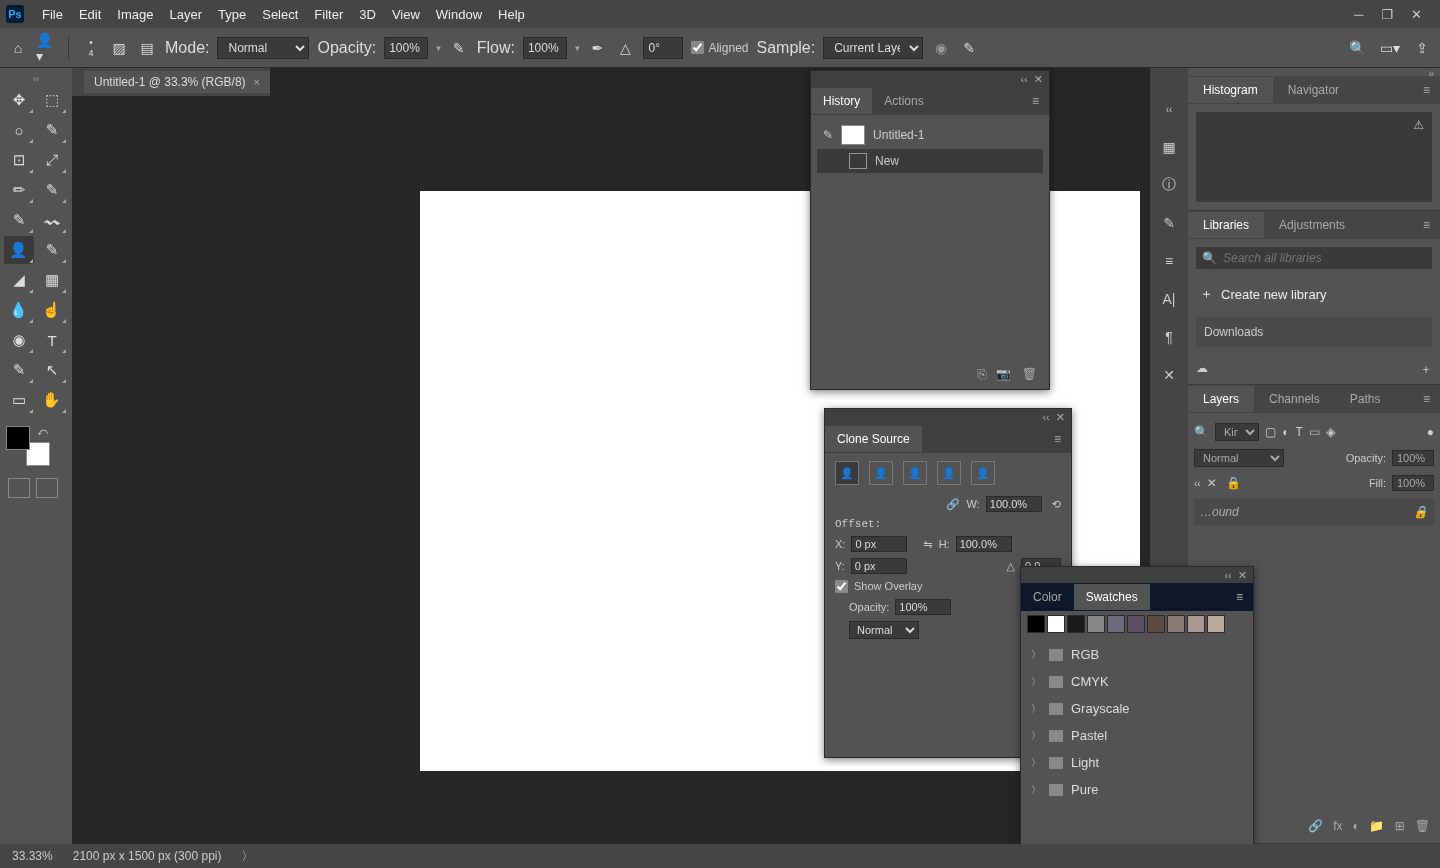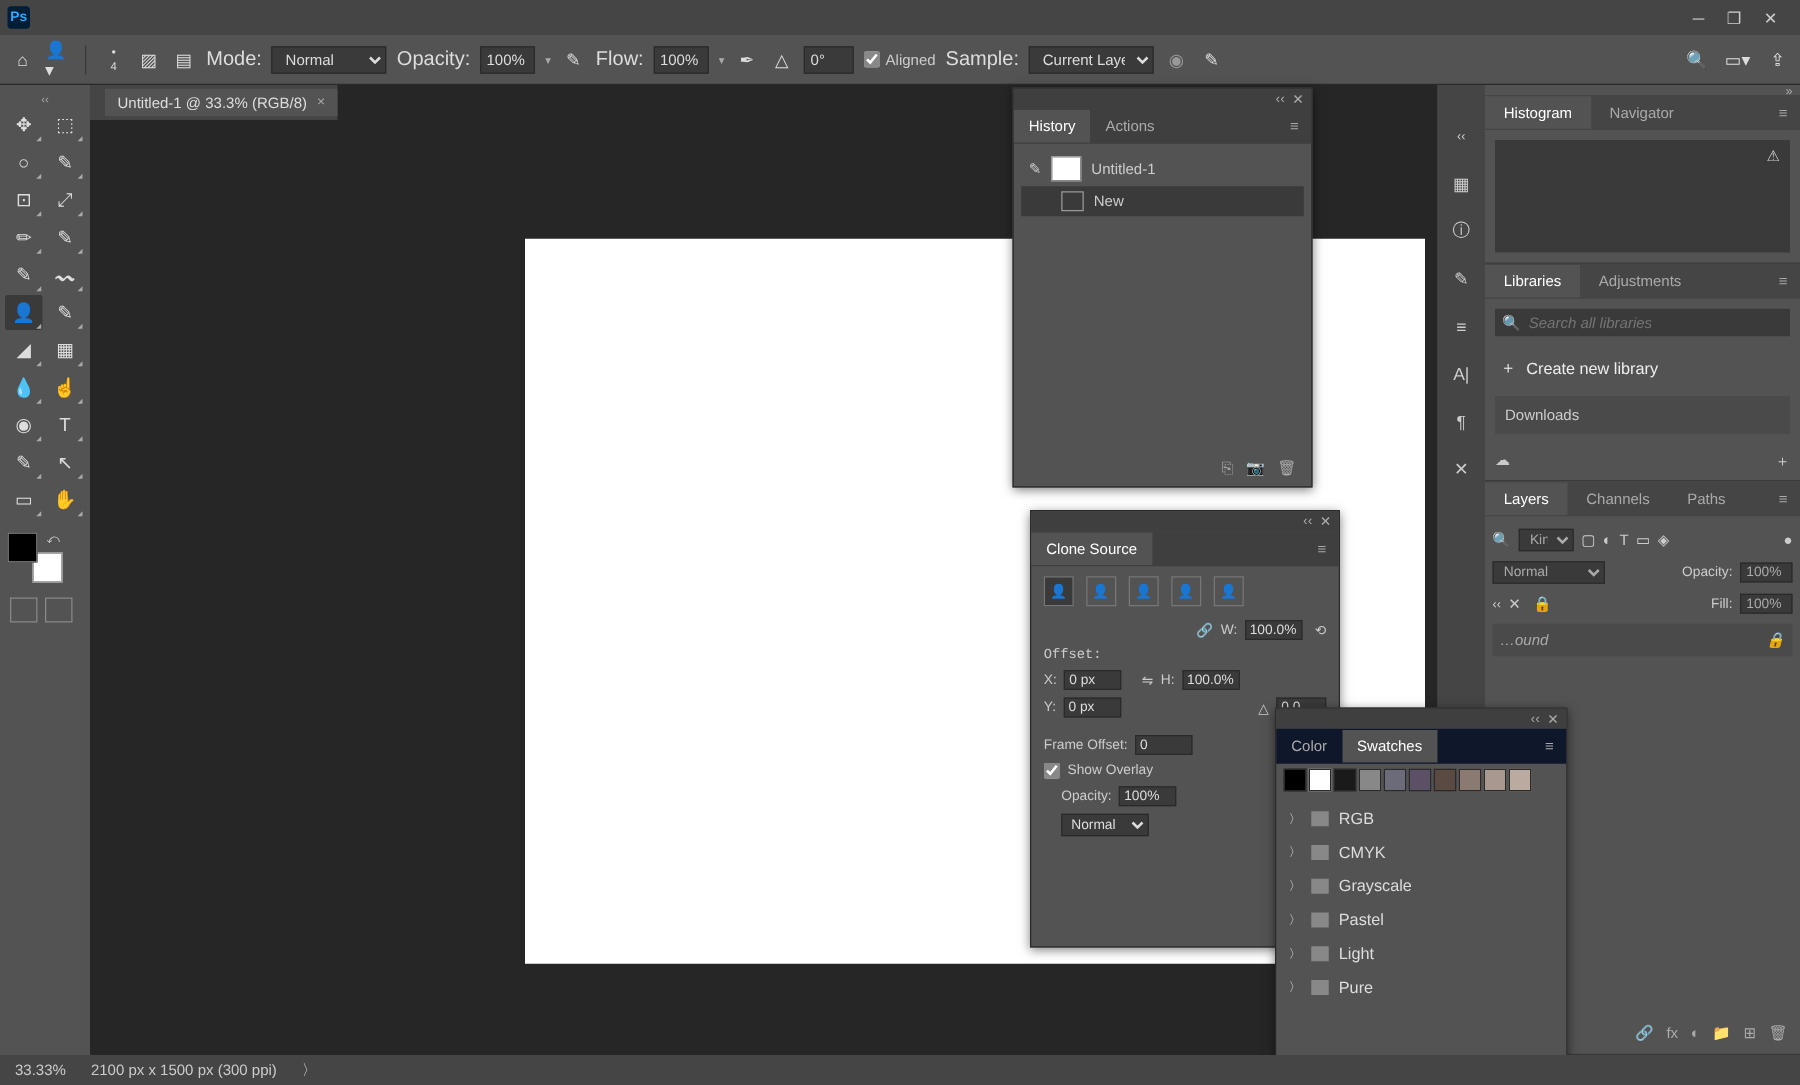--- a/index.html
+++ b/index.html
@@ -60,21 +60,21 @@
 .history-row.sel { background:#3a3a3a; }
 .history-thumb { width:24px; height:20px; background:#fff; border:1px solid #888; }
 .history-footer { position:absolute; bottom:0; right:0; display:flex; gap:10px; padding:8px 12px; color:#aaa; }
 
 
 .clone-panel { top:408px; left:824px; width:248px; height:350px; }
 .clone-sources { display:flex; gap:10px; padding:8px 10px; }
 .clone-src { width:24px; height:24px; border:1px solid #777; display:flex; align-items:center; justify-content:center; font-size:11px; }
 .clone-src.active { background:#3a3a3a; }
 .clone-row { display:flex; align-items:center; gap:6px; padding:3px 10px; font-size:11px; }
-.clone-row input[type=text] { background:#3a3a3a; border:1px solid #2a2a2a; color:#ddd; width:46px; padding:1px 3px; font-size:11px; }
+.clone-row input[type=text] { background:#3a3a3a; border:1px solid #2a2a2a; color:#ddd; width:56px; padding:1px 3px; font-size:11px; }
 .clone-row input[type=checkbox] { accent-color:#888; }
 .clone-row select { background:#3a3a3a; border:1px solid #2a2a2a; color:#ddd; font-size:11px; padding:1px 3px; }
 
 
 .right-dock { position:absolute; right:0; top:68px; width:290px; bottom:24px; background:#535353; display:flex; }
 .dock-strip { width:38px; background:#454545; display:flex; flex-direction:column; align-items:center; padding-top:30px; gap:16px; }
 .dock-strip .ic { width:22px; height:22px; display:flex; align-items:center; justify-content:center; font-size:14px; color:#ccc; }
 .dock-main { flex:1; display:flex; flex-direction:column; }
 .dock-section { border-bottom:1px solid #3a3a3a; }
 .dock-tabs { display:flex; height:28px; background:#454545; align-items:center; }
@@ -104,20 +104,33 @@
 .sfold .fold-ic { width:14px; height:12px; background:#888; }
 
 
 .statusbar { position:absolute; bottom:0; left:0; right:0; height:24px; background:#454545; display:flex; align-items:center; padding:0 12px; gap:20px; font-size:12px; color:#ccc; }
 </style>
 </head>
 <body>
 
 <div class="menubar">
   <div class="ps-logo">Ps</div>
+  <div id="menu-items" style="display: flex;">
+      <span class="menu-item">File</span>
+      <span class="menu-item">Edit</span>
+      <span class="menu-item">Image</span>
+      <span class="menu-item">Layer</span>
+      <span class="menu-item">Type</span>
+      <span class="menu-item">Select</span>
+      <span class="menu-item">Filter</span>
+      <span class="menu-item">3D</span>
+      <span class="menu-item">View</span>
+      <span class="menu-item">Window</span>
+      <span class="menu-item">Help</span>
+    </div>
   <div class="win-controls">
     <span>─</span>
     <span>❐</span>
     <span>✕</span>
   </div>
 </div>
 
 <div class="optbar">
   <span class="opt-icon">⌂</span>
   <span class="opt-icon">👤▾</span>
@@ -265,28 +278,20 @@
     <span style="margin-left:10px;">⇋</span>
     <span>H:</span>
       <input type="text" value="100.0%" style="">
   </div>
   <div class="clone-row">
     <span>Y:</span>
       <input type="text" value="0 px" style="">
     <span style="margin-left:auto;">△</span>
     <input type="text" style="width: 40px;" value="0.0">
   </div>
-  <div class="clone-row" style="margin-top:8px;">
-    <span>Frame Offset:</span>
-    <input type="text" value="0" style="">
-    <label style="margin-left:auto;display:flex;gap:4px;">
-        <input type="checkbox" style="">
-        <span>Loc</span>
-      </label>
-  </div>
   <div class="clone-row">
     <label style="display:flex;gap:6px;">
         <input type="checkbox" checked="" style="">
         <span>Show Overlay</span>
       </label>
     <input type="checkbox" checked="" style="margin-left: auto;">
   </div>
   <div class="clone-row">
     <span style="margin-left:14px;">Opacity:</span>
     <input type="text" value="100%" style="">

